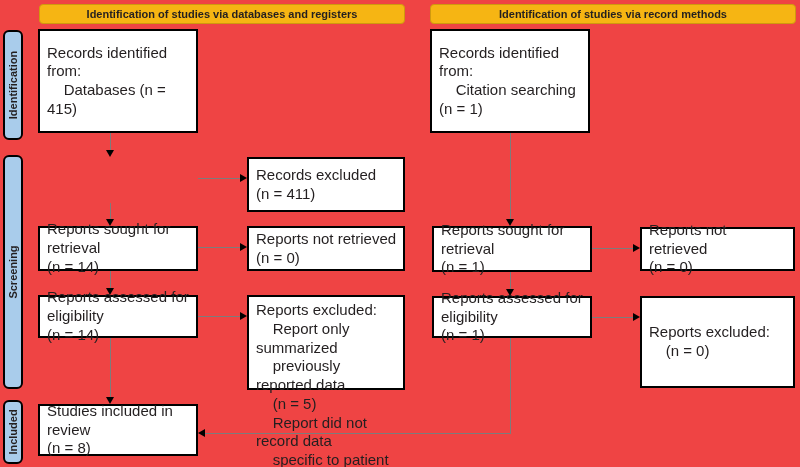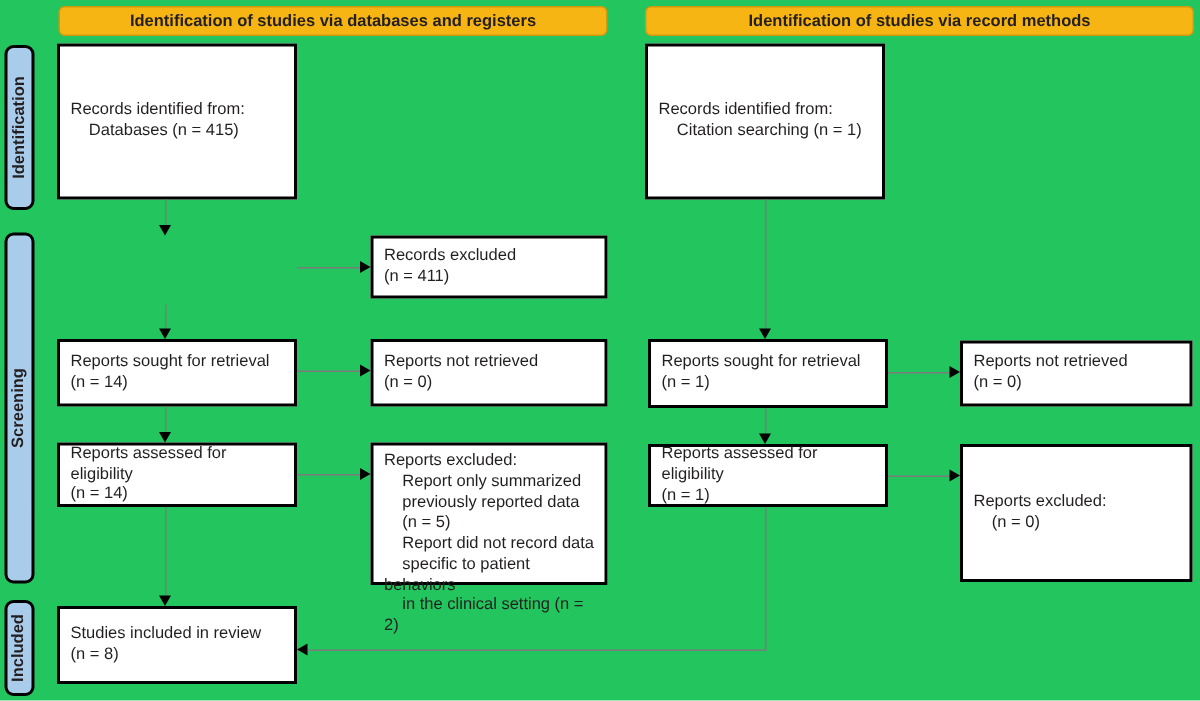--- a/index.html
+++ b/index.html
@@ -1,20 +1,20 @@
 <!DOCTYPE html>
 <html style="--banner-bg: #f6b513; --banner-border: #d0990e; --stage-bg: #a9cceb; --text: #231f20; --arrow-line: #7c7c7c; --arrow-head: #000000;"><head>
 <meta charset="utf-8">
 <style>
   html, body { margin: 0; padding: 0; background: #ffffff; }
   .canvas {
     position: relative;
     width: 800px;
     height: 467px;
-    background: #22c55e;
+    background: #ef4444;
     font-family: "Liberation Sans", sans-serif;
     color: var(--text, #231f20);
     overflow: hidden;
   }
 
   
   .banner {
     position: absolute;
     height: 20px;
     background: var(--banner-bg, #f6b513);
@@ -47,21 +47,21 @@
   }
 
   
   .box {
     position: absolute;
     background: #ffffff;
     border: 2px solid #000;
     box-sizing: border-box;
     display: flex;
     align-items: center;
-    font-size: 11px;
+    font-size: 15px;
     line-height: 1.25;
     white-space: pre-wrap;
     padding: 3px 4px 3px 7px;
   }
   .box.top-align { align-items: flex-start; padding-top: 4px; }
 
   
   .line-v, .arrow-v {
     position: absolute;
     width: 1px;
@@ -116,21 +116,21 @@
   </div>
   <div class="stage" style="left:3px; top:155px; width:20px; height:234px;">
     <span class="stage-text">Screening</span>
   </div>
   <div class="stage" style="left:3px; top:400px; width:20px; height:64px;">
     <span class="stage-text">Included</span>
   </div>
 
   <div class="box" style="left:38px; top:29px; width:160px; height:104px;">Records identified from:
     Databases (n = 415)</div>
-  <div class="box" style="left:247px; top:157px; width:158px; height:42px;">Records excluded
+  <div class="box" style="left:247px; top:157px; width:158px; height:55px;">Records excluded
 (n = 411)</div>
   <div class="box" style="left:38px; top:226px; width:160px; height:45px;">Reports sought for retrieval
 (n = 14)</div>
   <div class="box" style="left:247px; top:226px; width:158px; height:45px;">Reports not retrieved
 (n = 0)</div>
   <div class="box" style="left:38px; top:295px; width:160px; height:43px;">Reports assessed for eligibility
 (n = 14)</div>
   <div class="box top-align" style="left:247px; top:295px; width:158px; height:95px;">Reports excluded:
     Report only summarized
     previously reported data

